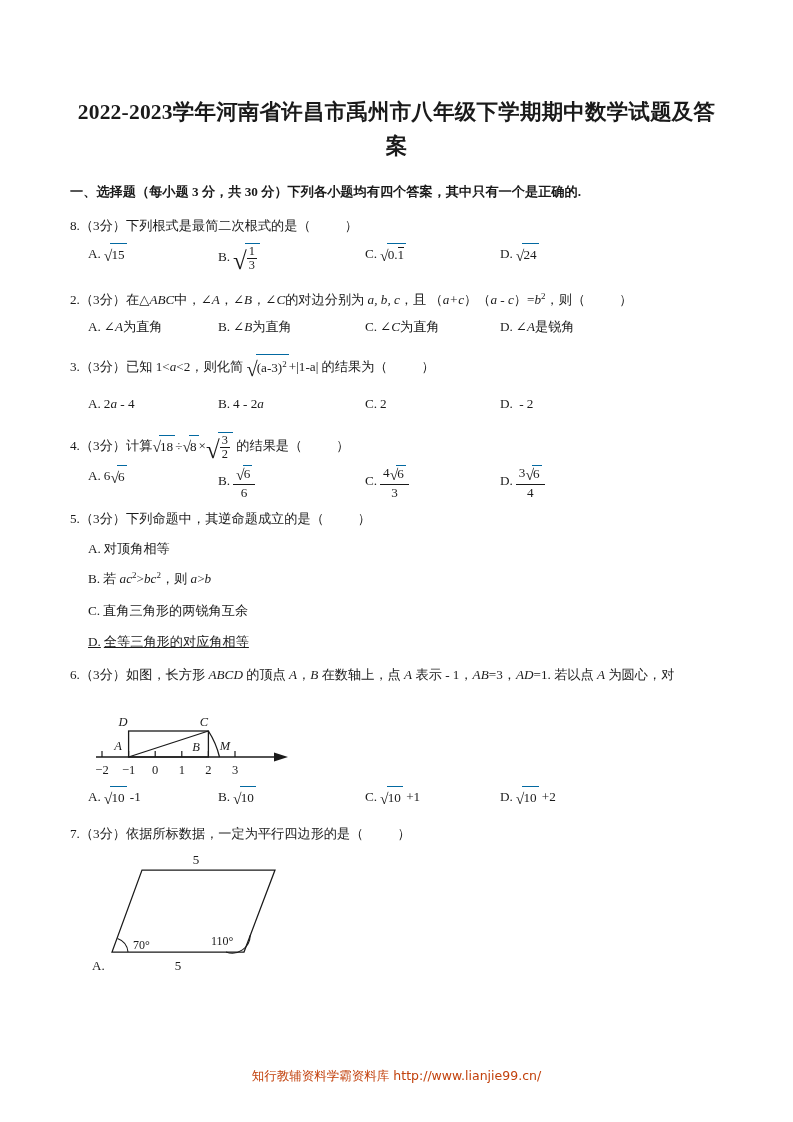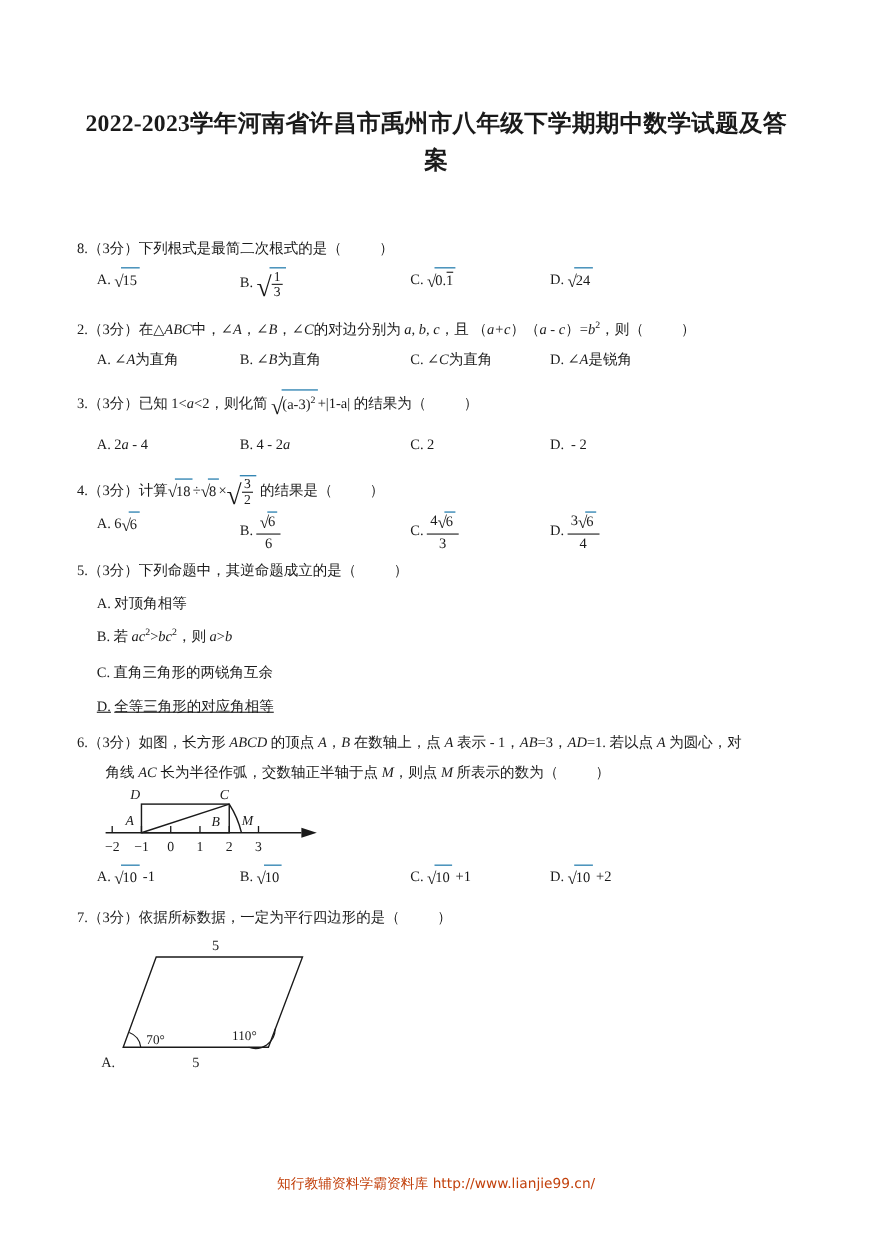--- a/index.html
+++ b/index.html
@@ -63,21 +63,21 @@
     font-size: 13.2px;
   }
   .opt {
     position: absolute;
     top: 0;
     white-space: nowrap;
     line-height: 22px;
   }
   .opt.c0 { left: 18px; }
   .opt.c1 { left: 148px; }
-  .opt.c2 { left: 295px; margin-left: 8px; }
+  .opt.c2 { left: 295px; }
   .opt.c3 { left: 430px; }
   .opt-label { margin-right: 3px; }
   .opt-stack {
     position: absolute;
     left: 70px;
     width: 660px;
     font-size: 13.2px;
     line-height: 22px;
   }
   .opt-stack .row { padding-left: 18px; }
@@ -147,20 +147,21 @@
     font-family: "DejaVu Sans", "Liberation Sans", sans-serif;
   }
 </style>
 </head>
 <body>
 
 <div class="page">
 
   <div class="doc-title">2022-2023学年河南省许昌市禹州市八年级下学期期中数学试题及答案</div>
 
+  <div class="section-head">一、选择题（每小题 3 分，共 30 分）下列各小题均有四个答案，其中只有一个是正确的.</div>
 
   <div class="q" style="top:215px;">
     <span>8.（3分）下列根式是最简二次根式的是（</span><span style="display:inline-block;width:34px;"></span><span>）</span>
   </div>
   <div class="opts" style="top:243px;height:36px;">
     <span class="opt c0">
       <span class="opt-label">A.</span><span class="rad"><span class="sign">√</span><span class="body">15</span></span>
     </span>
     <span class="opt c1">
       <span class="opt-label">B.</span><span class="rad"><span class="sign" style="font-size:1.9em;vertical-align:-0.28em;">√</span><span class="body" style="padding-top:1px;"><span class="frac"><span class="num">1</span><span class="den">3</span></span></span></span>
@@ -222,23 +223,20 @@
   </div>
   <div class="opt-stack" style="top:600px;">
     <div class="row"><span class="opt-label">C.</span><span>直角三角形的两锐角互余</span></div>
   </div>
   <div class="opt-stack" style="top:631px;text-decoration:underline;">
     <div class="row"><span class="opt-label">D.</span><span>全等三角形的对应角相等</span></div>
   </div>
 
   <div class="q" style="top:664px;">
     <span>6.（3分）如图，长方形 </span><i class="v">ABCD</i><span> 的顶点 </span><i class="v">A</i><span>，</span><i class="v">B</i><span> 在数轴上，点 </span><i class="v">A</i><span> 表示 - 1，</span><i class="v">AB</i><span>=3，</span><i class="v">AD</i><span>=1. 若以点 </span><i class="v">A</i><span> 为圆心，对</span>
-  </div>
-  <div class="q-line2" style="top:691px;">
-    <span>角线 </span><i class="v">AC</i><span> 长为半径作弧，交数轴正半轴于点 </span><i class="v">M</i><span>，则点 </span><i class="v">M</i><span> 所表示的数为（</span><span style="display:inline-block;width:34px;"></span><span>）</span>
   </div>
 
   <div class="fig" style="left:92px; top:712px; width:200px; height:70px;">
     <svg width="200" height="70" viewBox="0 0 200 70">
 
       <line x1="4" y1="45" x2="182" y2="45" stroke="#1a1a1a" stroke-width="1.4"></line>
       <polygon points="182,40.5 196,45 182,49.5" fill="#1a1a1a"></polygon>
 
       <line x1="10" y1="39" x2="10" y2="45" stroke="#1a1a1a" stroke-width="1.2"></line>
       <line x1="36.6" y1="39" x2="36.6" y2="45" stroke="#1a1a1a" stroke-width="1.2"></line>

